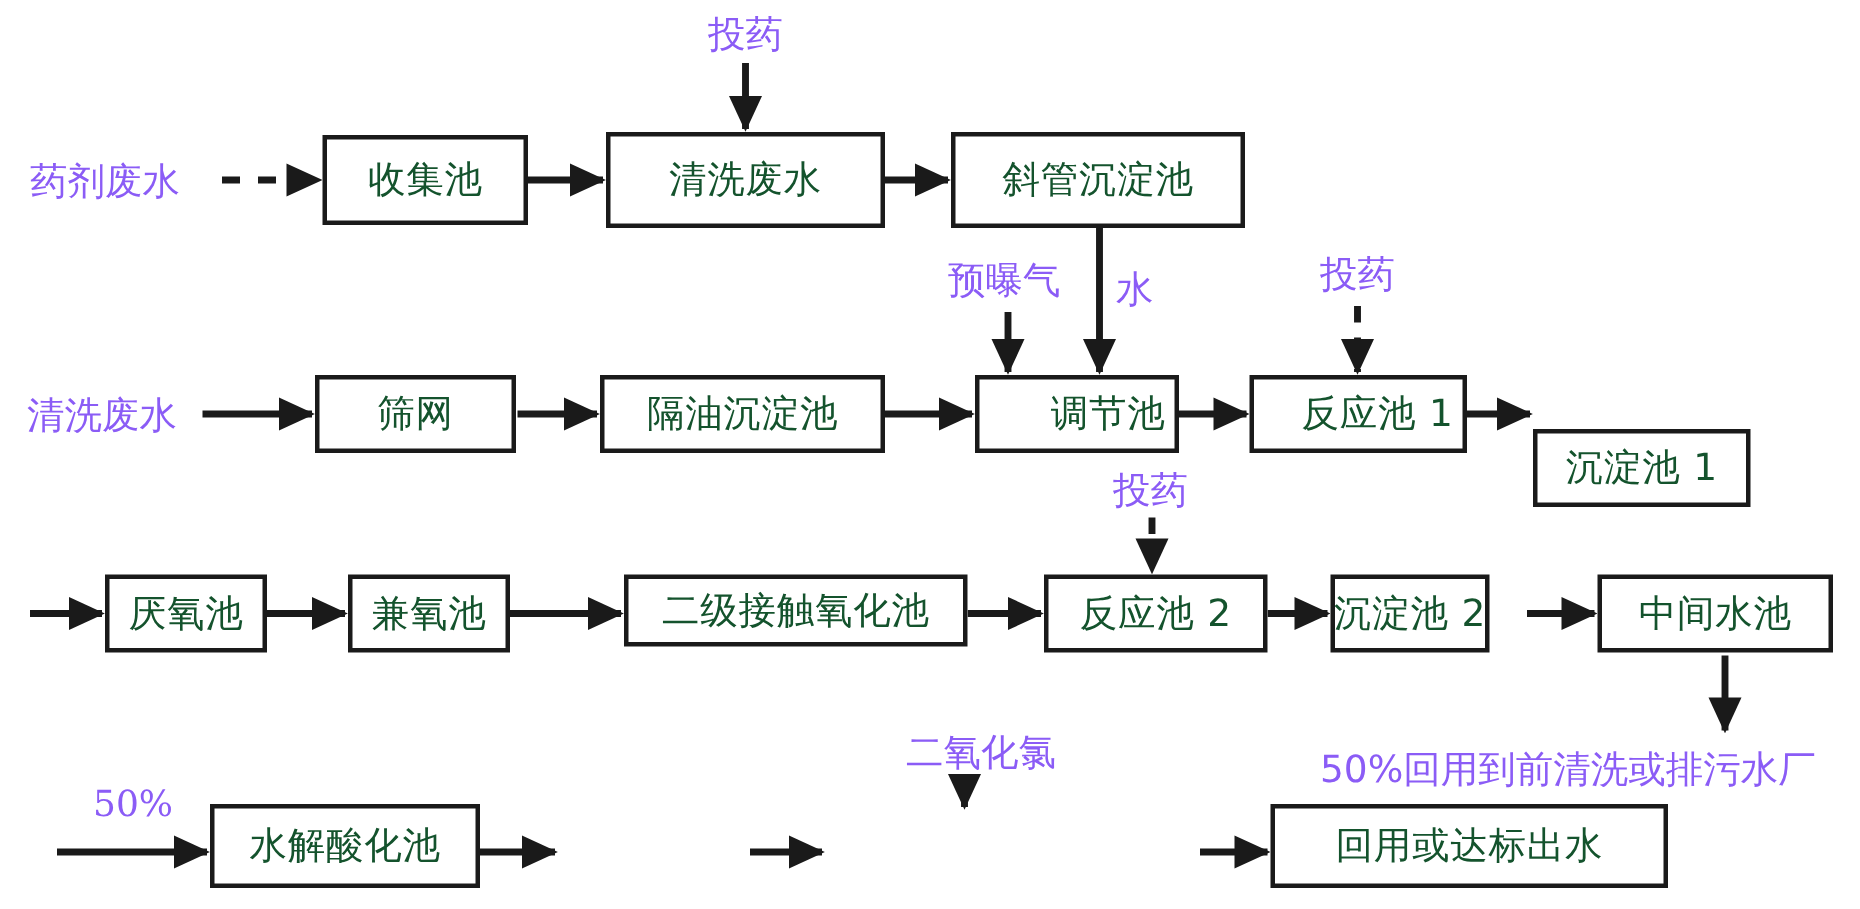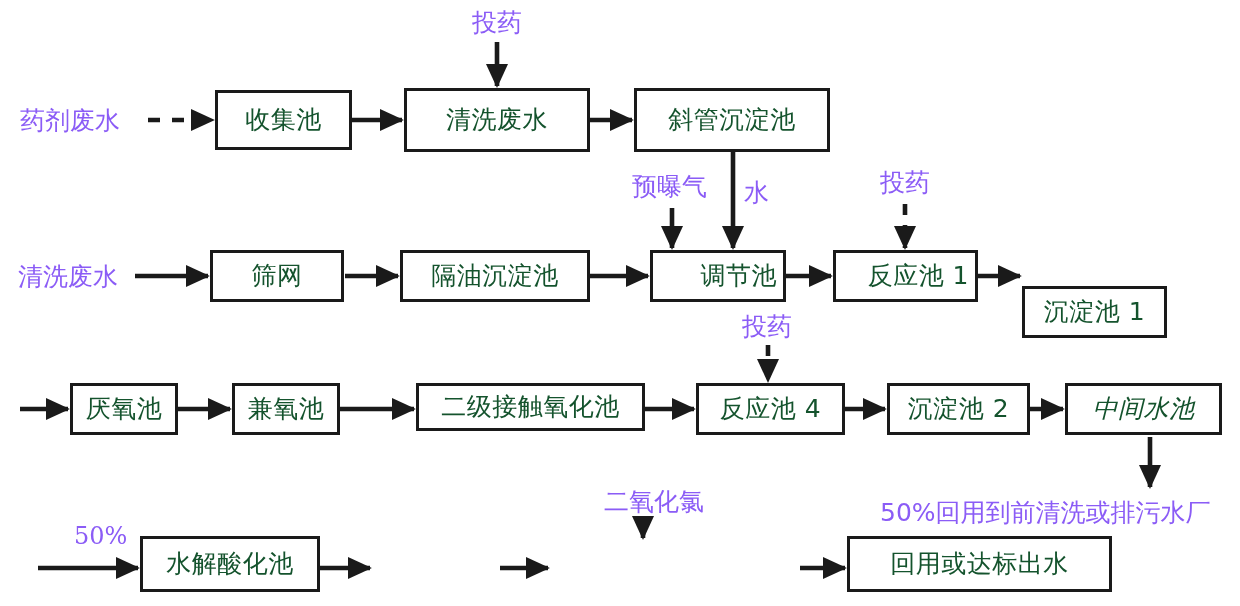--- a/index.html
+++ b/index.html
@@ -155,32 +155,32 @@
     <span class="nlabel">兼氧池</span>
   </div>
 
   <div class="node" style="left:416px; top:383px; width:229px; height:48px;">
     <span class="nlabel">二级接触氧化池</span>
   </div>
 
   <div class="flabel" style="left:742px; top:314px;">投药</div>
 
   <div class="node" style="left:696px; top:383px; width:149px; height:52px;">
-    <span class="nlabel">反应池 4</span>
+    <span class="nlabel">反应池 2</span>
   </div>
 
-  <div class="node" style="left:887px; top:383px; width:143px; height:52px;">
+  <div class="node" style="left:887px; top:383px; width:106px; height:52px;">
     <span class="nlabel">沉淀池 2</span>
   </div>
 
-  <div class="node" style="left:1065px; top:383px; width:157px; height:52px;font-style:italic;">
+  <div class="node" style="left:1065px; top:383px; width:157px; height:52px;">
     <span class="nlabel">中间水池</span>
   </div>
 
-  <div class="flabel latin" style="left:62px; top:524px;margin-left:12px;">50%</div>
+  <div class="flabel latin" style="left:62px; top:524px;">50%</div>
 
   <div class="flabel" style="left:604px; top:489px;">二氧化氯</div>
 
   <div class="flabel mixed" style="left:880px; top:500px;">50%回用到前清洗或排污水厂</div>
 
   <div class="node" style="left:140px; top:536px; width:180px; height:56px;">
     <span class="nlabel">水解酸化池</span>
   </div>
 
 

